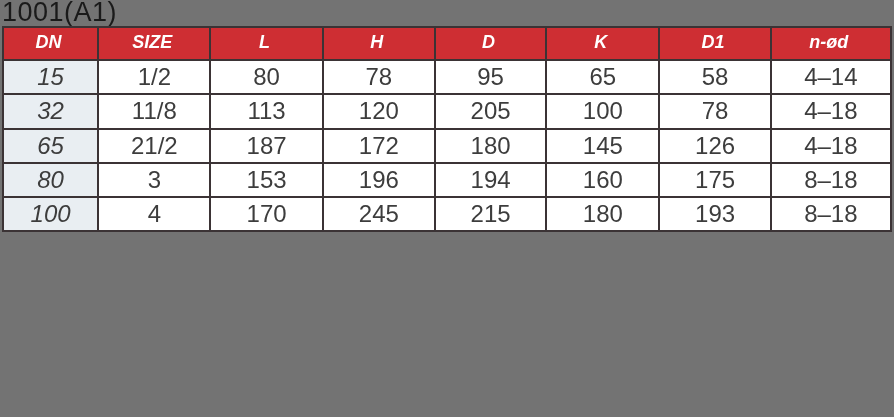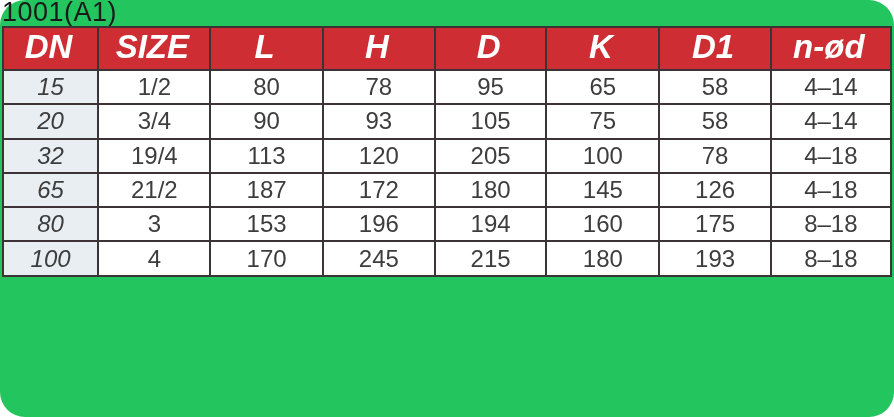--- a/index.html
+++ b/index.html
@@ -10,21 +10,21 @@
     --cell-text:#3D3D3D;
     --title-text:#1A1A1A;
   }
   *{margin:0;padding:0;box-sizing:border-box;}
   html,body{
     width:894px;height:417px;
     background:#FFFFFF;
     overflow:hidden;
     font-family:"Liberation Sans","DejaVu Sans",sans-serif;
   }
-  .page{position:relative;width:894px;height:417px;background:#22c55e;border-radius:25px;}
+  .page{position:relative;width:894px;height:417px;background:#737373;}
   .title{
     position:absolute;left:2px;top:-3px;
     font-size:27px;
     color:var(--title-text);
     letter-spacing:0.5px;
     white-space:nowrap;
   }
   table.spec{
     position:absolute;left:2px;top:26px;
     width:890px;
@@ -36,21 +36,21 @@
     text-align:center;
     vertical-align:middle;
     overflow:hidden;
     white-space:nowrap;
   }
   table.spec th{
     background:var(--red);
     color:var(--header-text);
     font-style:italic;
     font-weight:bold;
-    font-size:33px;
+    font-size:18px;
     height:33px;
     padding:0 4px 3px 0;
     margin-top:24px;
   }
   table.spec td{
     background:#FFFFFF;
     color:var(--cell-text);
     font-size:24px;
     height:34.3px;
     padding:0;
@@ -99,32 +99,22 @@
           <td class="dn-cell">15</td>
           <td>1/2</td>
           <td>80</td>
           <td>78</td>
           <td>95</td>
           <td>65</td>
           <td>58</td>
           <td>4–14</td>
         </tr>
         <tr>
-          <td class="dn-cell">20</td>
-          <td>3/4</td>
-          <td>90</td>
-          <td>93</td>
-          <td>105</td>
-          <td>75</td>
-          <td>58</td>
-          <td>4–14</td>
-        </tr>
-        <tr>
           <td class="dn-cell">32</td>
-          <td>19/4</td>
+          <td>11/8</td>
           <td>113</td>
           <td>120</td>
           <td>205</td>
           <td>100</td>
           <td>78</td>
           <td>4–18</td>
         </tr>
         <tr>
           <td class="dn-cell">65</td>
           <td>21/2</td>

